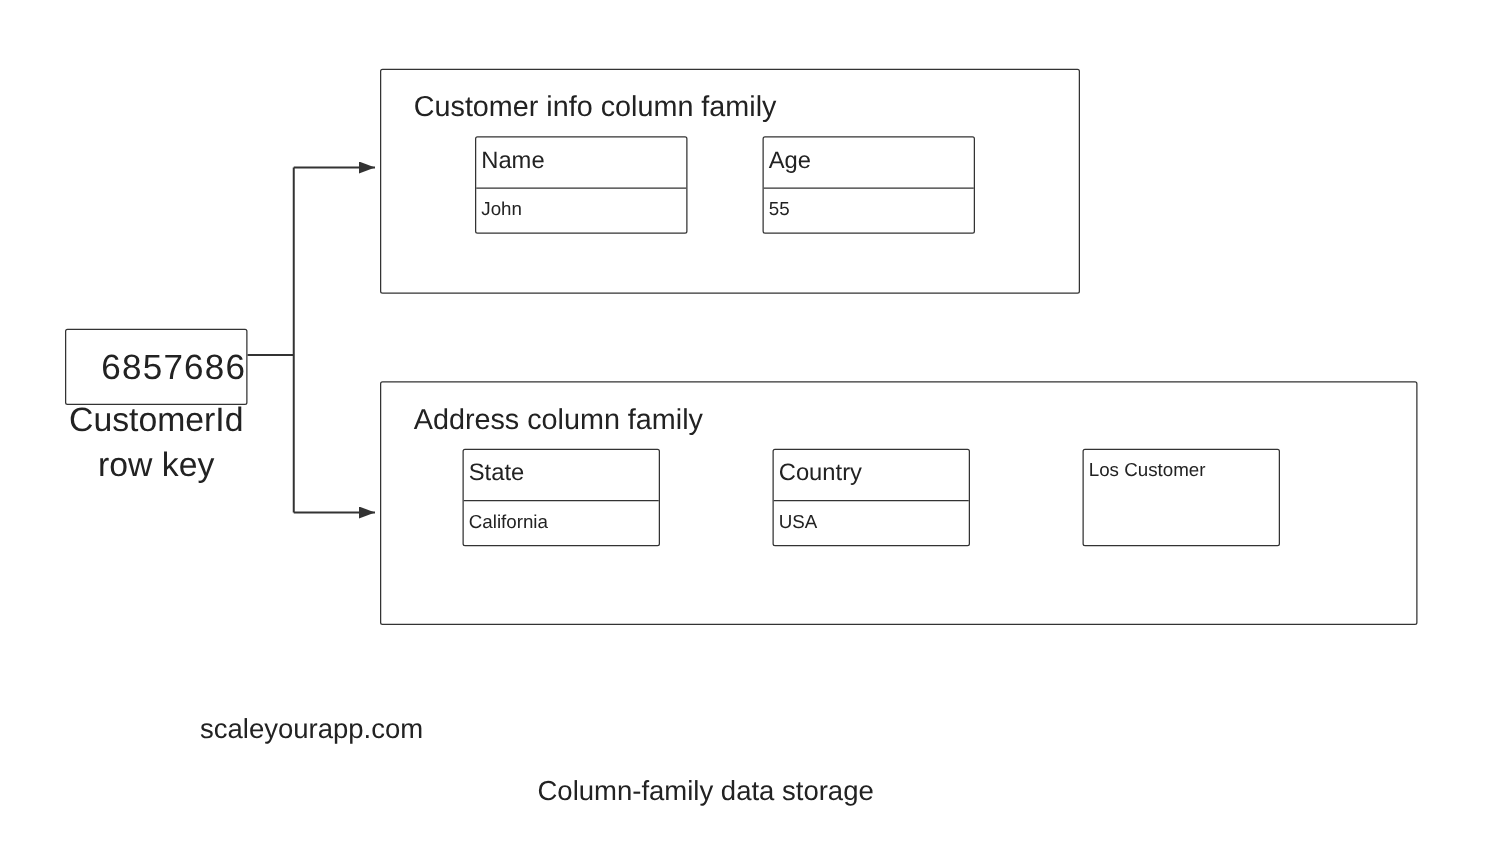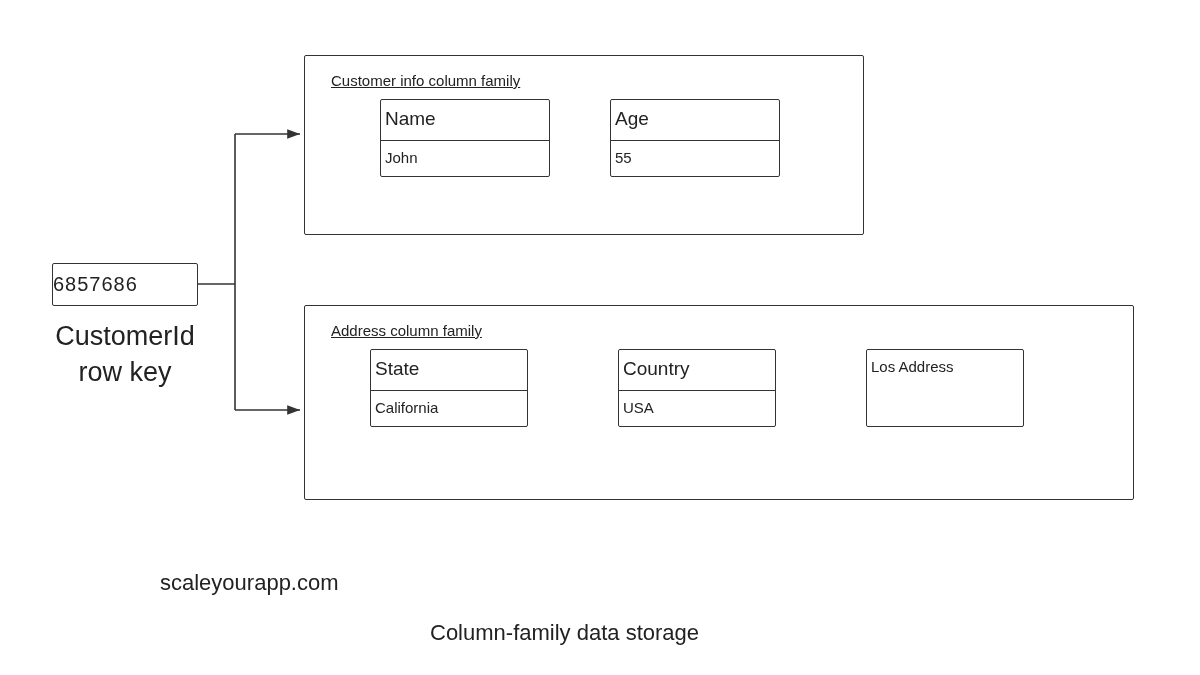--- a/index.html
+++ b/index.html
@@ -20,25 +20,25 @@
     position: absolute;
     border: 1.6px solid #333;
     background: #fff;
     box-sizing: border-box;
     border-radius: 2px;
   }
   .rowkey-box {
     left: 52px;
     top: 263px;
     width: 146px;
-    height: 43px;
+    height: 61px;
     display: flex;
     align-items: center;
-    justify-content: flex-start;
-    font-size: 20px;
+    justify-content: flex-end;
+    font-size: 28px;
     letter-spacing: 1px;
   }
   .rowkey-label {
     position: absolute;
     left: 48px;
     top: 318px;
     width: 154px;
     text-align: center;
     font-size: 27px;
     line-height: 1.35;
@@ -56,23 +56,22 @@
     width: 560px;
     height: 180px;
   }
   .cf2 {
     left: 304px;
     top: 305px;
     width: 830px;
     height: 195px;
   }
   .cf-title {
-    font-size: 15px;
+    font-size: 23px;
     margin: 4px 4px 10px 6px;
-    text-decoration: underline;
   }
   .cols-row {
     display: flex;
     gap: 60px;
     margin-top: 10px;
     margin-left: 55px;
   }
   .cf2 .cols-row {
     margin-left: 45px;
     gap: 90px;
@@ -163,21 +162,21 @@
     <div class="cols-row">
       <div class="col-cell wide">
         <div class="hdr">State</div>
         <div class="val">California</div>
       </div>
       <div class="col-cell wide">
         <div class="hdr">Country</div>
         <div class="val">USA</div>
       </div>
       <div class="col-cell wide">
-        <div class="val">Los Address</div>
+        <div class="val">Los Customer</div>
       </div>
     </div>
   </div>
 
   <div class="attribution">scaleyourapp.com</div>
   <div class="caption">Column-family data storage</div>
 
 </div>
 
 </body></html>

